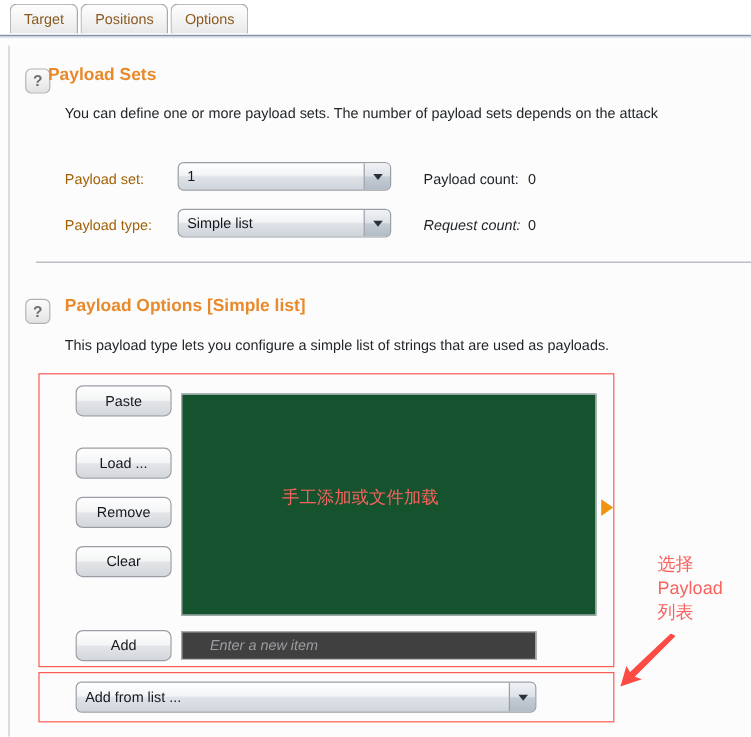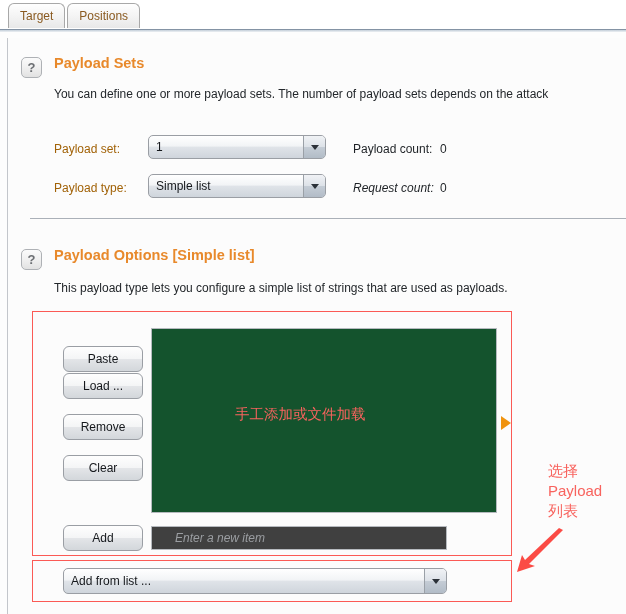--- a/index.html
+++ b/index.html
@@ -209,29 +209,32 @@
 <div id="root">
 
   <div class="tabbar">
     <div class="tabstrip">
       <div class="tab">
         <span>Target</span>
       </div>
       <div class="tab">
         <span>Positions</span>
       </div>
+      <div class="tab">
+        <span>Options</span>
+      </div>
     </div>
     <div class="tabbar-underline"></div>
   </div>
 
   <div class="panel">
 
     <div class="help-icon" style="left:13px; top:19px;">?</div>
 
-    <div class="section-title" style="left:46px; top:17px;">Payload Sets</div>
+    <div class="section-title" style="left:32px; top:17px;">Payload Sets</div>
 
     <div class="section-desc" style="left:46px; top:49px;">You can define one or more payload sets. The number of payload sets depends on the attack</div>
 
     <div class="field-label" style="left:46px; top:104px;">Payload set:</div>
     <div class="combo" style="left:140px; top:97px; width:178px;">
       <div class="combo-text">1</div>
       <div class="combo-arrow"></div>
     </div>
     <div class="count-label" style="left:345px; top:104px;">Payload count:</div>
     <div class="count-label" style="left:432px; top:104px;">0</div>
@@ -245,21 +248,21 @@
     <div class="count-label" style="left:432px; top:143px;">0</div>
 
     <div class="divider"></div>
 
     <div class="help-icon" style="left:13px; top:211px;">?</div>
 
     <div class="section-title" style="left:46px; top:209px;">Payload Options [Simple list]</div>
 
     <div class="section-desc" style="left:46px; top:243px;">This payload type lets you configure a simple list of strings that are used as payloads.</div>
 
-    <div class="btn" style="left:55px; top:308px; width:80px;">
+    <div class="btn" style="left:55px; top:283px; width:80px;">
       <span>Paste</span>
     </div>
     <div class="btn" style="left:55px; top:335px; width:80px;">
       <span>Load ...</span>
     </div>
     <div class="btn" style="left:55px; top:376px; width:80px;">
       <span>Remove</span>
     </div>
     <div class="btn" style="left:55px; top:417px; width:80px;">
       <span>Clear</span>

